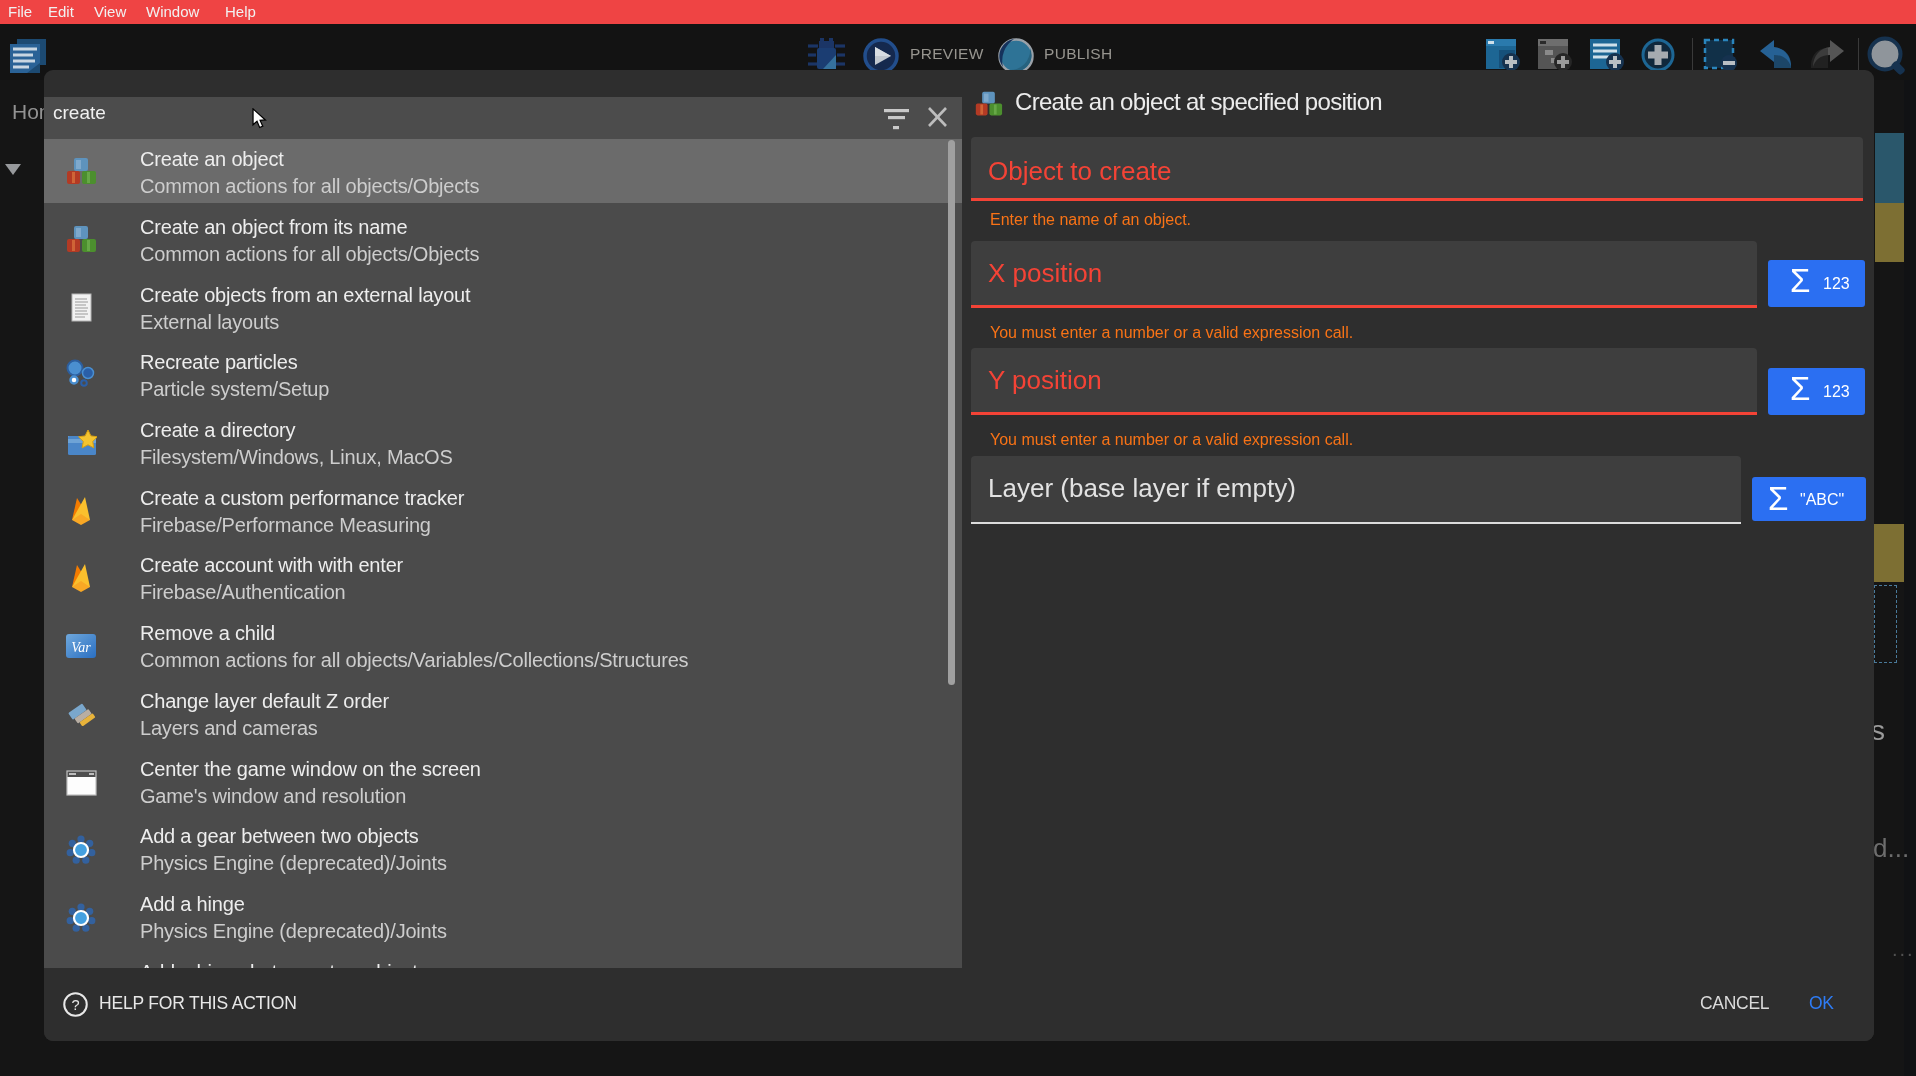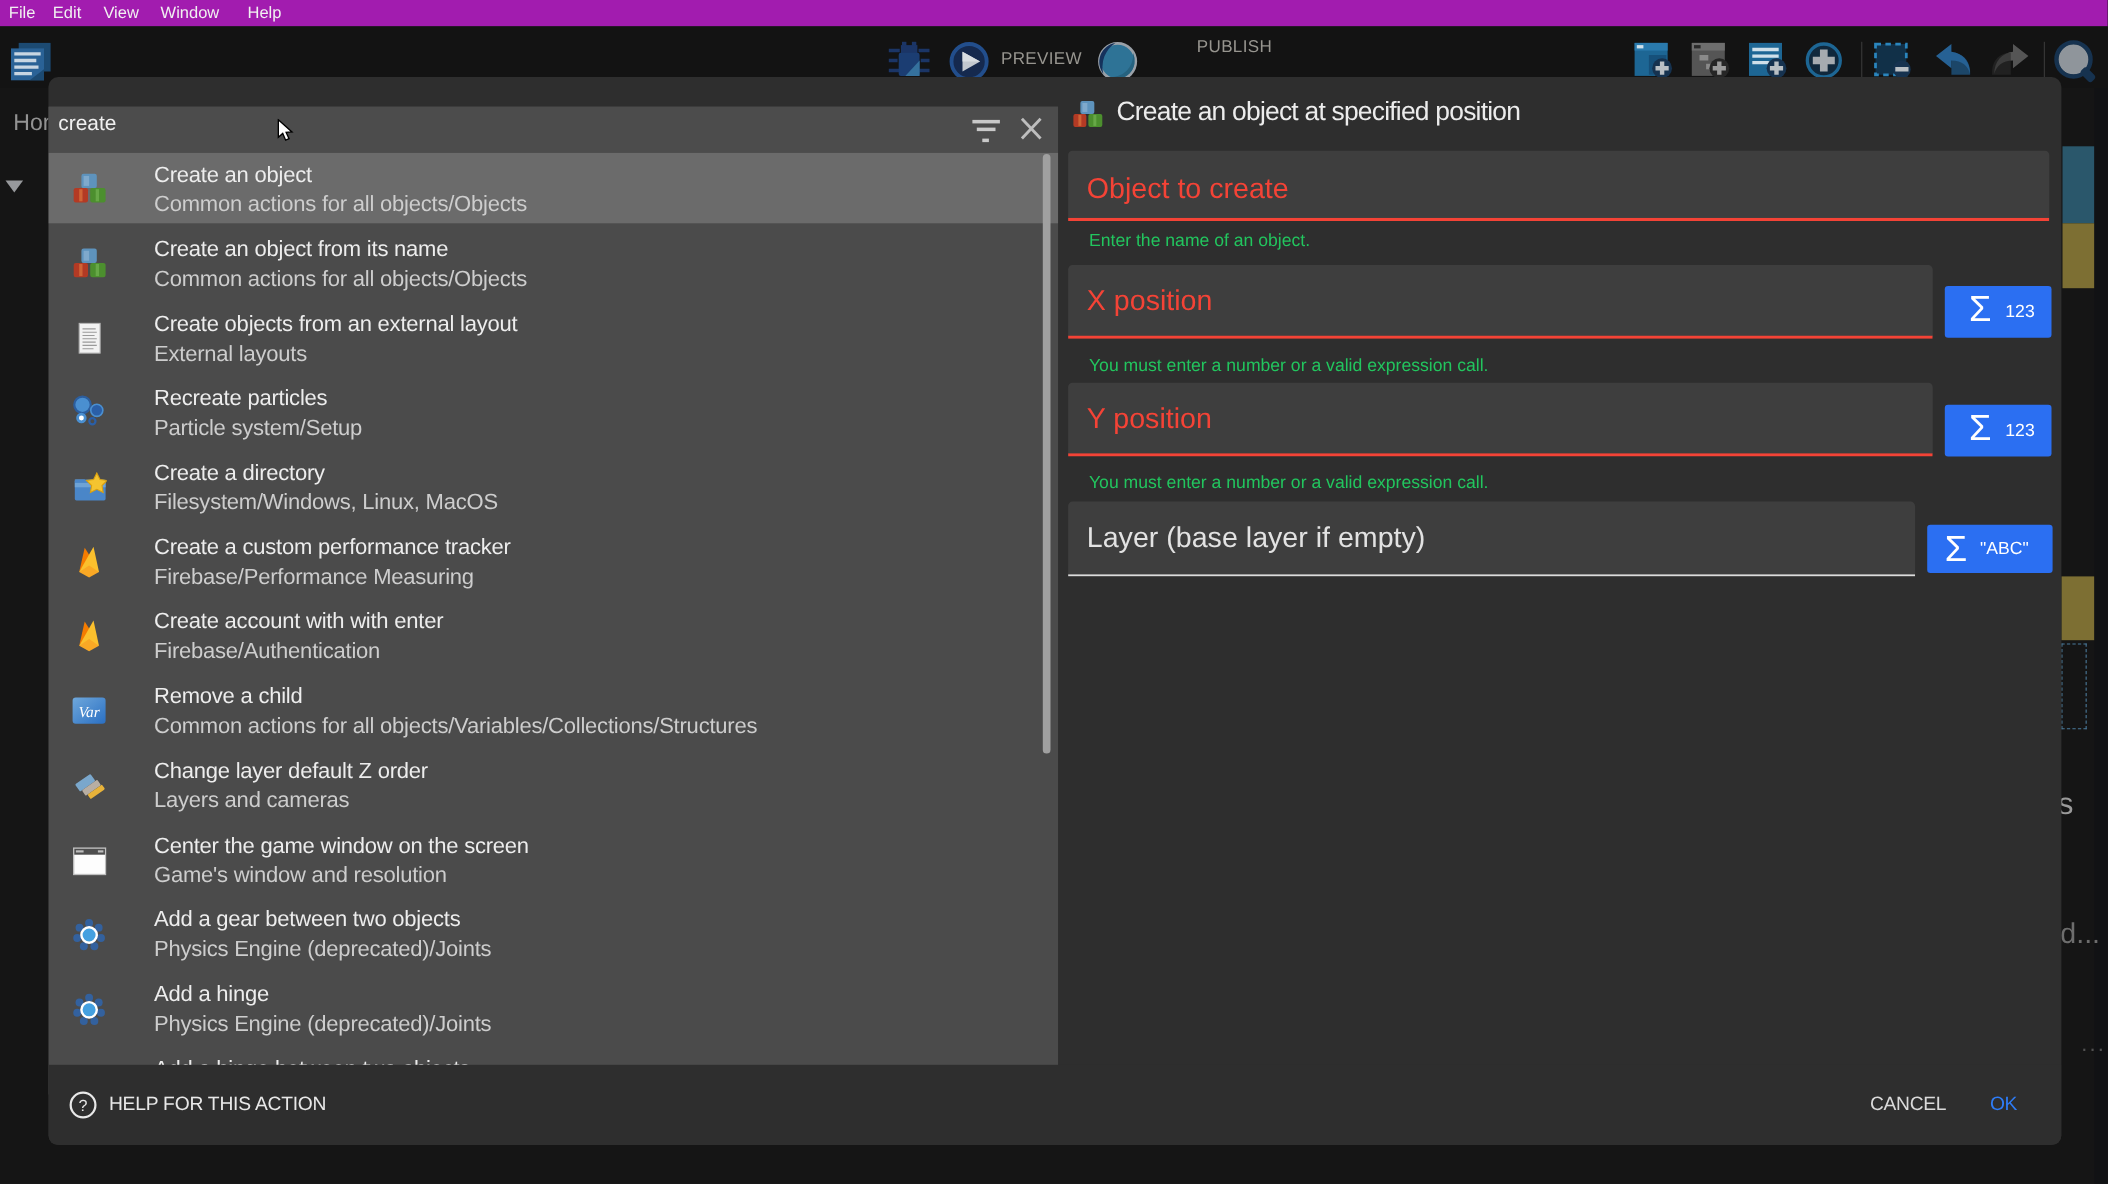--- a/index.html
+++ b/index.html
@@ -1,20 +1,20 @@
 <!DOCTYPE html>
 <html><head>
 <meta charset="utf-8">
 <style>
   * { margin:0; padding:0; box-sizing:border-box; }
   html,body { width:1916px; height:1076px; overflow:hidden; background:#151515;
     font-family:"Liberation Sans", sans-serif; }
 
   
-  #menubar { position:absolute; left:0; top:0; width:1916px; height:24px; background:#a21caf; }
+  #menubar { position:absolute; left:0; top:0; width:1916px; height:24px; background:#ef4444; }
   #menubar span { position:absolute; top:3px; color:#f1f1f1; font-size:15px; }
 
   
   #toolbar { position:absolute; left:0; top:24px; width:1916px; height:56px; background:#131313; }
   .tbtext { position:absolute; color:#97958f; font-size:15.5px; letter-spacing:0.3px; }
   .vsep { position:absolute; top:14px; width:1px; height:32px; background:#3a3a3a; }
 
   
   #hotab { position:absolute; left:12px; top:100px; color:#929292; font-size:21px; width:33px; overflow:hidden; white-space:nowrap; }
   #ddtri { position:absolute; left:5px; top:164px; width:0; height:0;
@@ -34,21 +34,21 @@
   .lrow { position:absolute; left:0; width:918px; height:68px; }
   .lrow .ti { position:absolute; left:96px; top:9px; font-size:20px; letter-spacing:-0.2px; color:#ededed; white-space:nowrap; }
   .lrow .su { position:absolute; left:96px; top:36px; font-size:20px; letter-spacing:-0.2px; color:#cdcdcd; white-space:nowrap; }
   .lrow .ic { position:absolute; left:21px; top:17px; width:32px; height:32px; }
   #lscroll { position:absolute; left:904px; top:43px; width:7px; height:545px; background:#a0a0a0; border-radius:4px; }
 
   
   #rpane { position:absolute; left:918px; top:0; width:813px; height:898px; background:#2e2e2e; }
   .fbox { position:absolute; background:#3e3e3e; border-radius:4px 4px 0 0; }
   .flabel { position:absolute; left:17px; font-size:26px; color:#f44336; }
-  .fhelp { position:absolute; font-size:16px; color:#22c55e; }
+  .fhelp { position:absolute; font-size:16px; color:#f97316; }
   .ebtn { position:absolute; background:#2b6ff2; border-radius:3px; color:#fff; }
   .ebtn .sig { position:absolute; font-size:33px; top:2px; }
   .ebtn .lbl { position:absolute; font-size:16px; }
 
   
   #bbar { position:absolute; left:0; top:898px; width:1830px; height:73px; background:#2e2e2e; }
   #bbar .help { position:absolute; left:55px; top:25px; font-size:17.5px; color:#e8e8e8; letter-spacing:-0.2px; }
   #bbar .cancel { position:absolute; left:1656px; top:25px; font-size:17.5px; color:#dadada; letter-spacing:-0.3px; }
   #bbar .ok { position:absolute; left:1765px; top:25px; font-size:17.5px; color:#2e7cf6; letter-spacing:-0.3px; }
 </style>
@@ -99,21 +99,21 @@
     <path d="M13 10 L29 19 L13 28 Z" fill="#c2c8cf"></path>
     <path d="M13 10 L29 19 L13 19 Z" fill="#d8dde2"></path>
   </svg>
   <span class="tbtext" style="left:910px; top:21px;">PREVIEW</span>
 
   <svg style="position:absolute; left:997px; top:13px;" width="38" height="38" viewBox="0 0 38 38">
     <circle cx="19" cy="19" r="16.5" fill="#2e7396" stroke="#9aa1a8" stroke-width="2.5"></circle>
     <path d="M6 30 A 17.5 17.5 0 0 1 17 2 A 26 26 0 0 0 6 30 Z" fill="#15325c"></path>
     <path d="M33 11 A 16.5 16.5 0 0 1 11 33 A 20 20 0 0 0 33 11 Z" fill="#26627f"></path>
   </svg>
-  <span class="tbtext" style="left:1044px; top:10px;margin-left:44px;">PUBLISH</span>
+  <span class="tbtext" style="left:1044px; top:21px;">PUBLISH</span>
 
   <svg style="position:absolute; left:1485px; top:14px;" width="38" height="34" viewBox="0 0 38 34">
     <rect x="1" y="1" width="30" height="30" fill="#1d6694"></rect>
     <rect x="1" y="1" width="30" height="7" fill="#2a7aad"></rect>
     <rect x="3" y="3" width="6" height="3" fill="#cfe0ea"></rect>
     <path d="M14 12 L30 12 L30 30 L14 30 Z" fill="#16507a"></path>
     <circle cx="26" cy="24" r="9" fill="#16324f"></circle>
       <g stroke="#b9bfc4" stroke-width="4">
         <line x1="20" y1="24" x2="32" y2="24"></line>
         <line x1="26" y1="18" x2="26" y2="30"></line>

